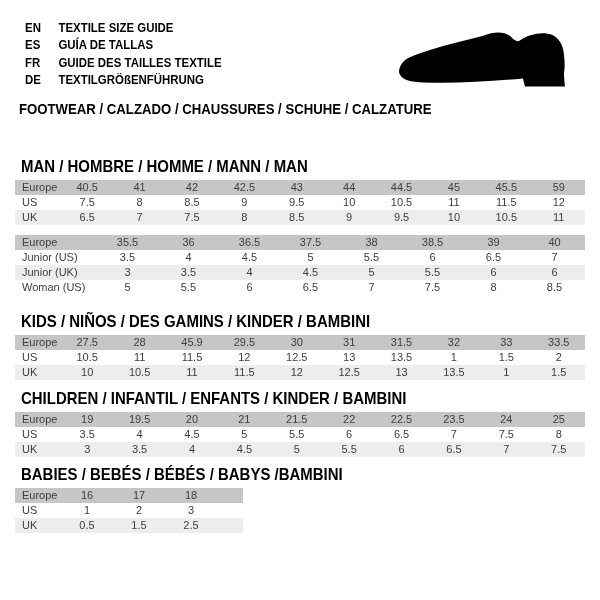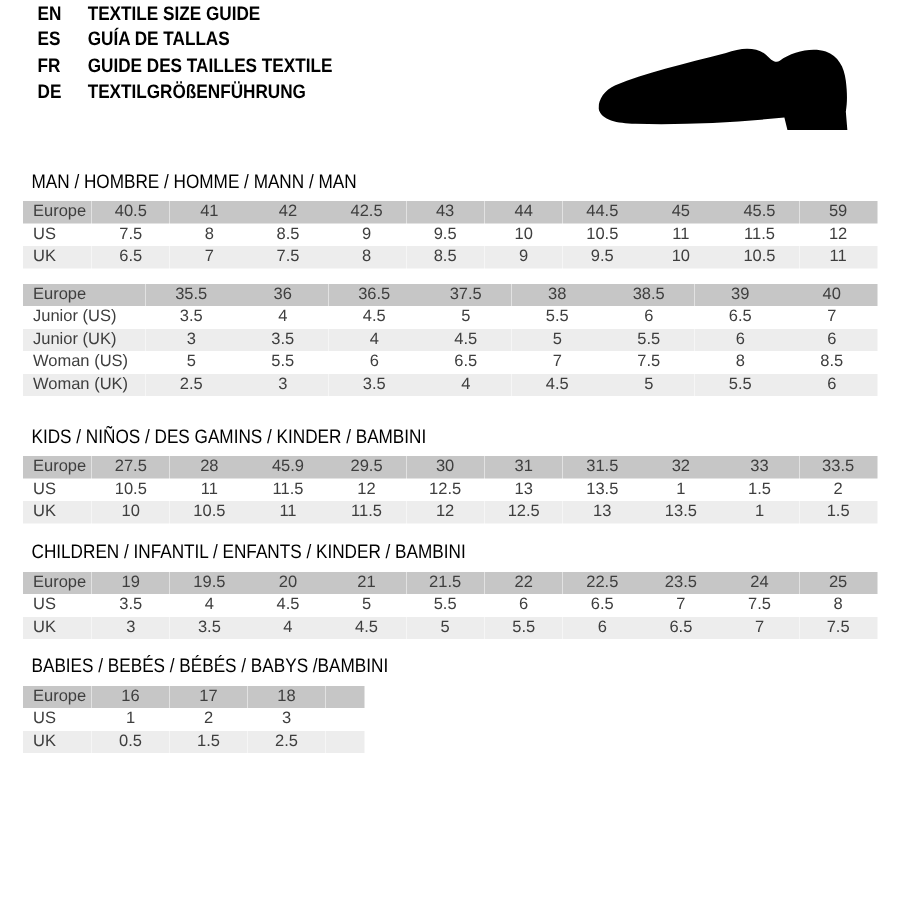--- a/index.html
+++ b/index.html
@@ -8,35 +8,35 @@
     font-family:"Liberation Sans", sans-serif;
     -webkit-font-smoothing:antialiased;
   }
   .page { position:relative; width:600px; height:600px; overflow:hidden; background:#ffffff; }
 
   
   .cond  { display:inline-block; transform:scaleX(0.88); transform-origin:0 50%; white-space:nowrap; }
   .cond2 { display:inline-block; transform:scaleX(0.85); transform-origin:0 50%; white-space:nowrap; }
 
   
-  .lang-block { margin-left:25px; }
+  .lang-block { margin-left:25px;margin-top:19px; }
   .lang-line  { line-height:17.4px; font-size:13px; font-weight:bold; color:#000; white-space:nowrap; }
   .lang-code  { display:inline-block; width:38px; }
 
   
   .category-wrap { margin:11px 0 0 19px; height:16px; }
   .category-line { font-size:15.5px; font-weight:bold; color:#000; }
 
   
   .shoe { position:absolute; left:399px; top:31px; width:170px; height:60px; }
 
   
   #tables-root { margin-left:15px; margin-top:45px; }
   .section { }
-  .sec-title { font-size:13px; font-weight:normal; color:#000; line-height:11px; height:11px; margin:0 0 8px 0; padding-left:6px; white-space:nowrap; }
+  .sec-title { font-size:17px; font-weight:bold; color:#000; line-height:11px; height:11px; margin:0 0 8px 0; padding-left:6px; white-space:nowrap; }
   table.size-table { border-collapse:collapse; table-layout:fixed; }
   table.size-table td {
     font-size:11px; color:#3e3e3e; text-align:center;
     padding:0; height:15px; line-height:15px;
     overflow:hidden; white-space:nowrap;
   }
   table.size-table td.lbl { text-align:left; padding-left:7px; }
   table.size-table tr:first-child td { background:#c6c6c6;margin-left:34px; }
   table.size-table tr:nth-child(odd):not(:first-child) td { background:#ededed; }
 </style>
@@ -45,20 +45,23 @@
 
 <div class="page">
 
   <div class="lang-block" id="lang-root">
       <div class="lang-line"><span class="cond"><span class="lang-code">EN</span><span>TEXTILE SIZE GUIDE</span></span></div>
       <div class="lang-line"><span class="cond"><span class="lang-code">ES</span><span>GUÍA DE TALLAS</span></span></div>
       <div class="lang-line"><span class="cond"><span class="lang-code">FR</span><span>GUIDE DES TAILLES TEXTILE</span></span></div>
       <div class="lang-line"><span class="cond"><span class="lang-code">DE</span><span>TEXTILGRÖßENFÜHRUNG</span></span></div>
     </div>
 
+  <div class="category-wrap">
+    <span class="cond2 category-line">FOOTWEAR / CALZADO / CHAUSSURES / SCHUHE / CALZATURE</span>
+  </div>
 
   <svg class="shoe" viewBox="0 0 166 58" aria-hidden="true">
     <path fill="#000000" d="
       M 0 40
       C 0 34 4 28 11 25
       C 30 17 56 11 83 4
       C 93 0 103 0 109 5
       C 112 8 115 11 118 9
       C 126 3 139 0 148 3
       C 156 6 160 13 161 22
@@ -182,31 +185,20 @@
               <td class="lbl">Woman (US)</td>
               <td>5</td>
               <td>5.5</td>
               <td>6</td>
               <td>6.5</td>
               <td>7</td>
               <td>7.5</td>
               <td>8</td>
               <td>8.5</td>
             </tr>
-            <tr>
-              <td class="lbl">Woman (UK)</td>
-              <td>2.5</td>
-              <td>3</td>
-              <td>3.5</td>
-              <td>4</td>
-              <td>4.5</td>
-              <td>5</td>
-              <td>5.5</td>
-              <td>6</td>
-            </tr>
           </tbody>
         </table>
       </div>
       <div class="section" style="margin-bottom: 13px;">
         <div class="sec-title"><span class="cond">KIDS / NIÑOS / DES GAMINS / KINDER / BAMBINI</span></div>
         <table class="size-table" style="width: 570px;">
           <colgroup>
             <col style="width: 46px;">
             <col>
             <col>

